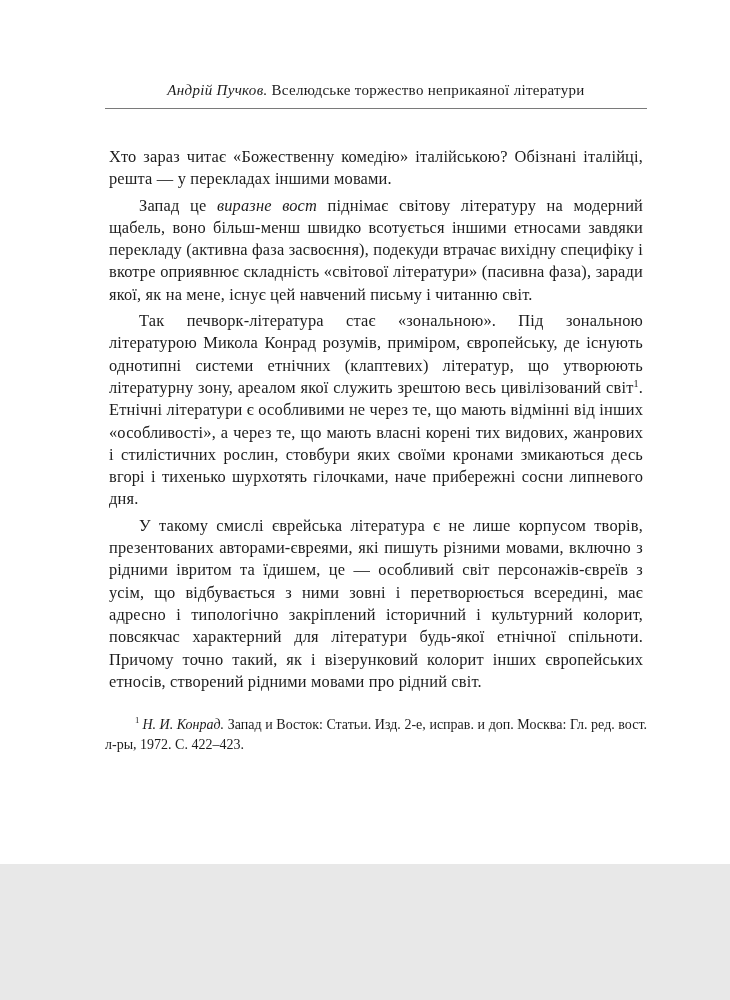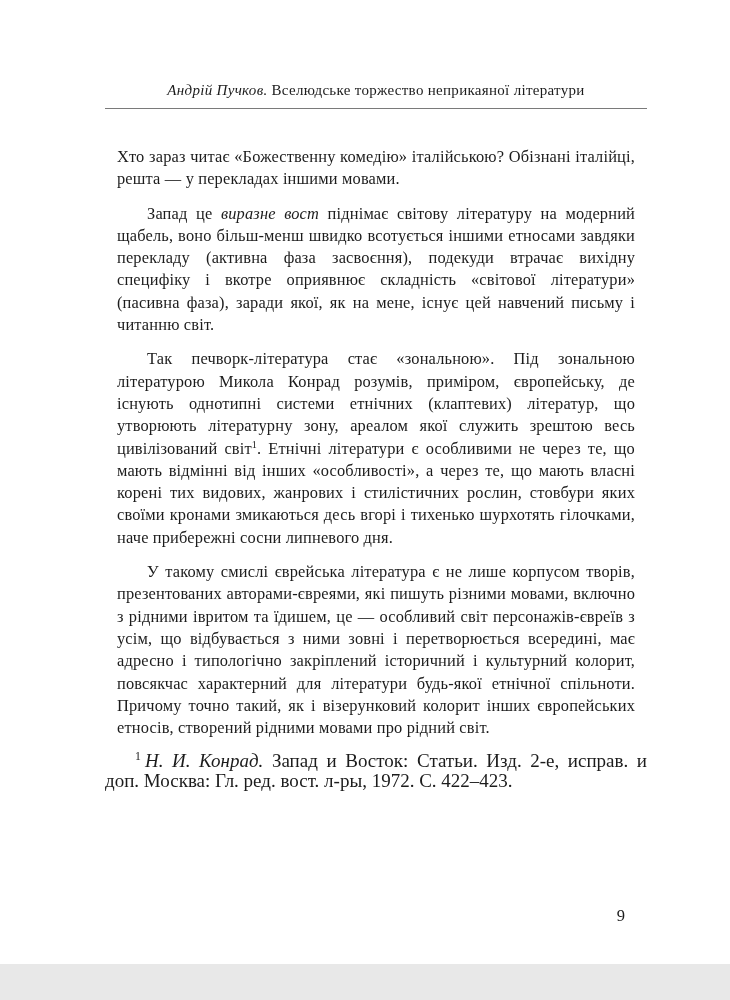--- a/index.html
+++ b/index.html
@@ -3,21 +3,21 @@
 <meta charset="utf-8">
 <style>
   html, body {
     margin: 0;
     padding: 0;
     background: #e8e8e8;
   }
   .page {
     position: relative;
     width: 730px;
-    height: 964px;
+    height: 864px;
     margin: 0 auto;
     background: #ffffff;
     box-sizing: border-box;
     padding: 82px 83px 0 105px;
     font-family: "Liberation Serif", "DejaVu Serif", serif;
     color: #1c1c1c;
     overflow: hidden;
   }
   .running-head {
     text-align: center;
@@ -32,38 +32,38 @@
     height: 0;
   }
   .body-text {
     margin-top: 37px;
     font-size: 16.4px;
     line-height: 22.3px;
     text-align: justify;
     letter-spacing: 0.01em;
   }
   .body-text p {
-    margin: 12px;
+    margin: 4px;
     padding: 0;
     text-indent: 30px;
   }
   .body-text p.noindent {
     text-indent: 0;
   }
   .ital {
     font-style: italic;
   }
   sup.fn-ref {
     font-size: 0.62em;
     vertical-align: super;
     line-height: 0;
   }
   .footnote {
-    margin-top: 8px;
-    font-size: 19px;
+    margin-top: 22px;
+    font-size: 14px;
     line-height: 19.5px;
     text-align: justify;
     text-indent: 30px;
   }
   .footnote sup.fn-ref {
     margin-right: 0.35em;
   }
   .page-number {
     position: absolute;
     top: 906px;

